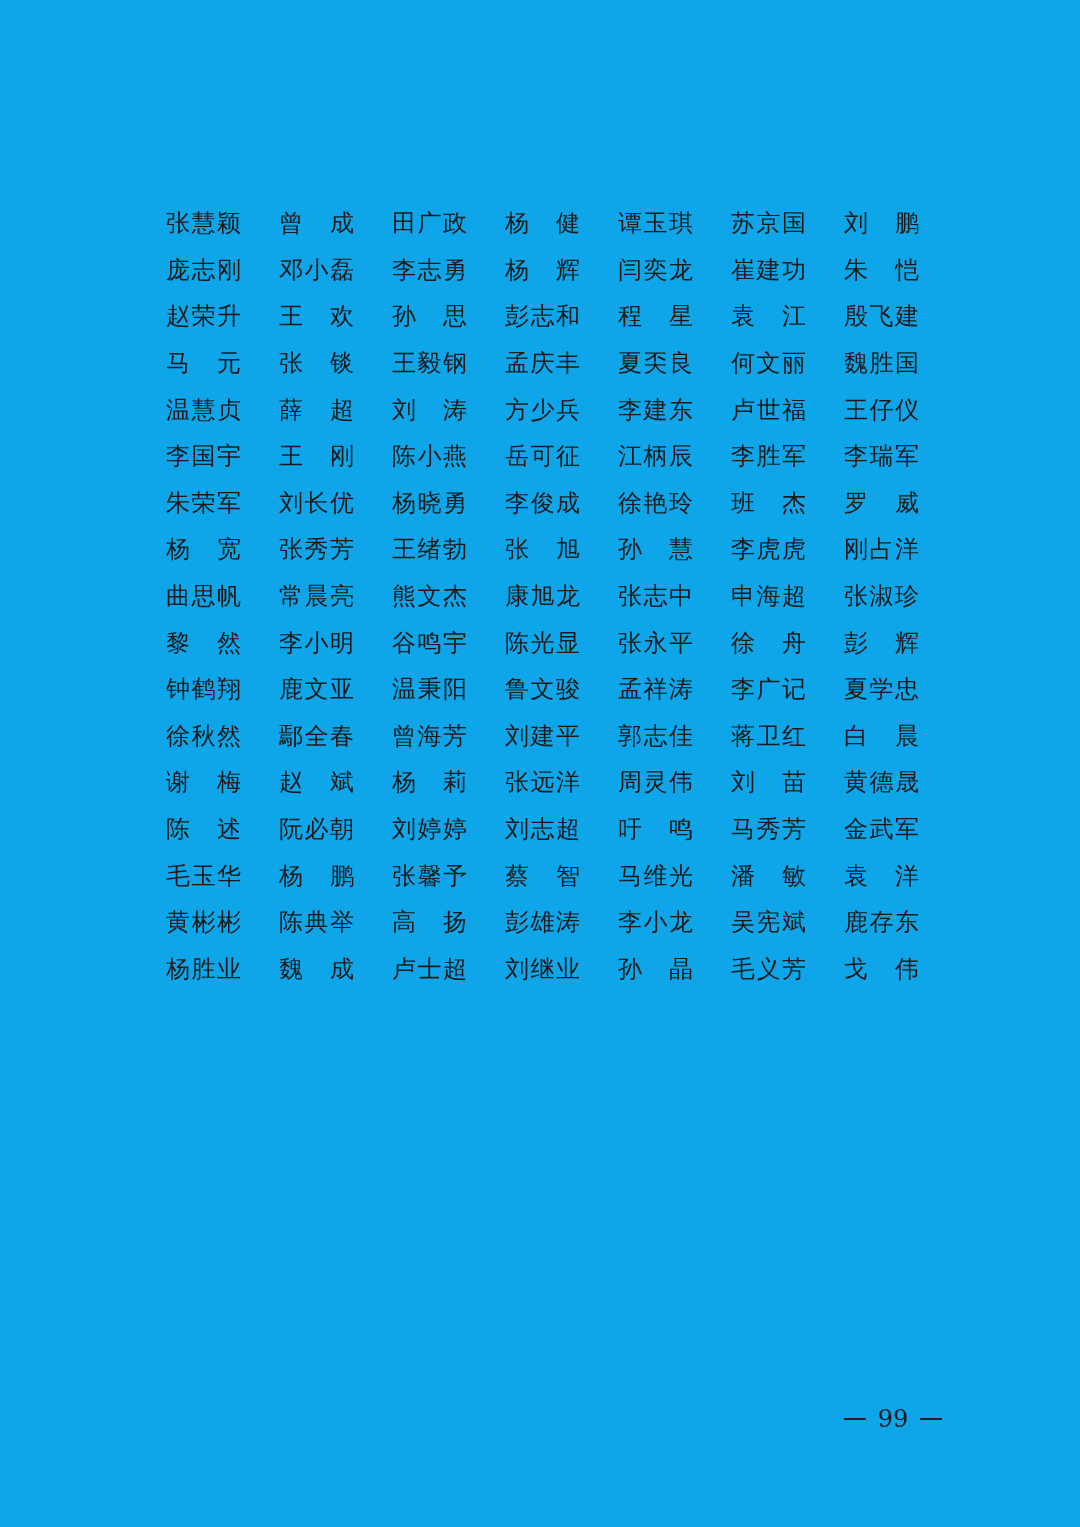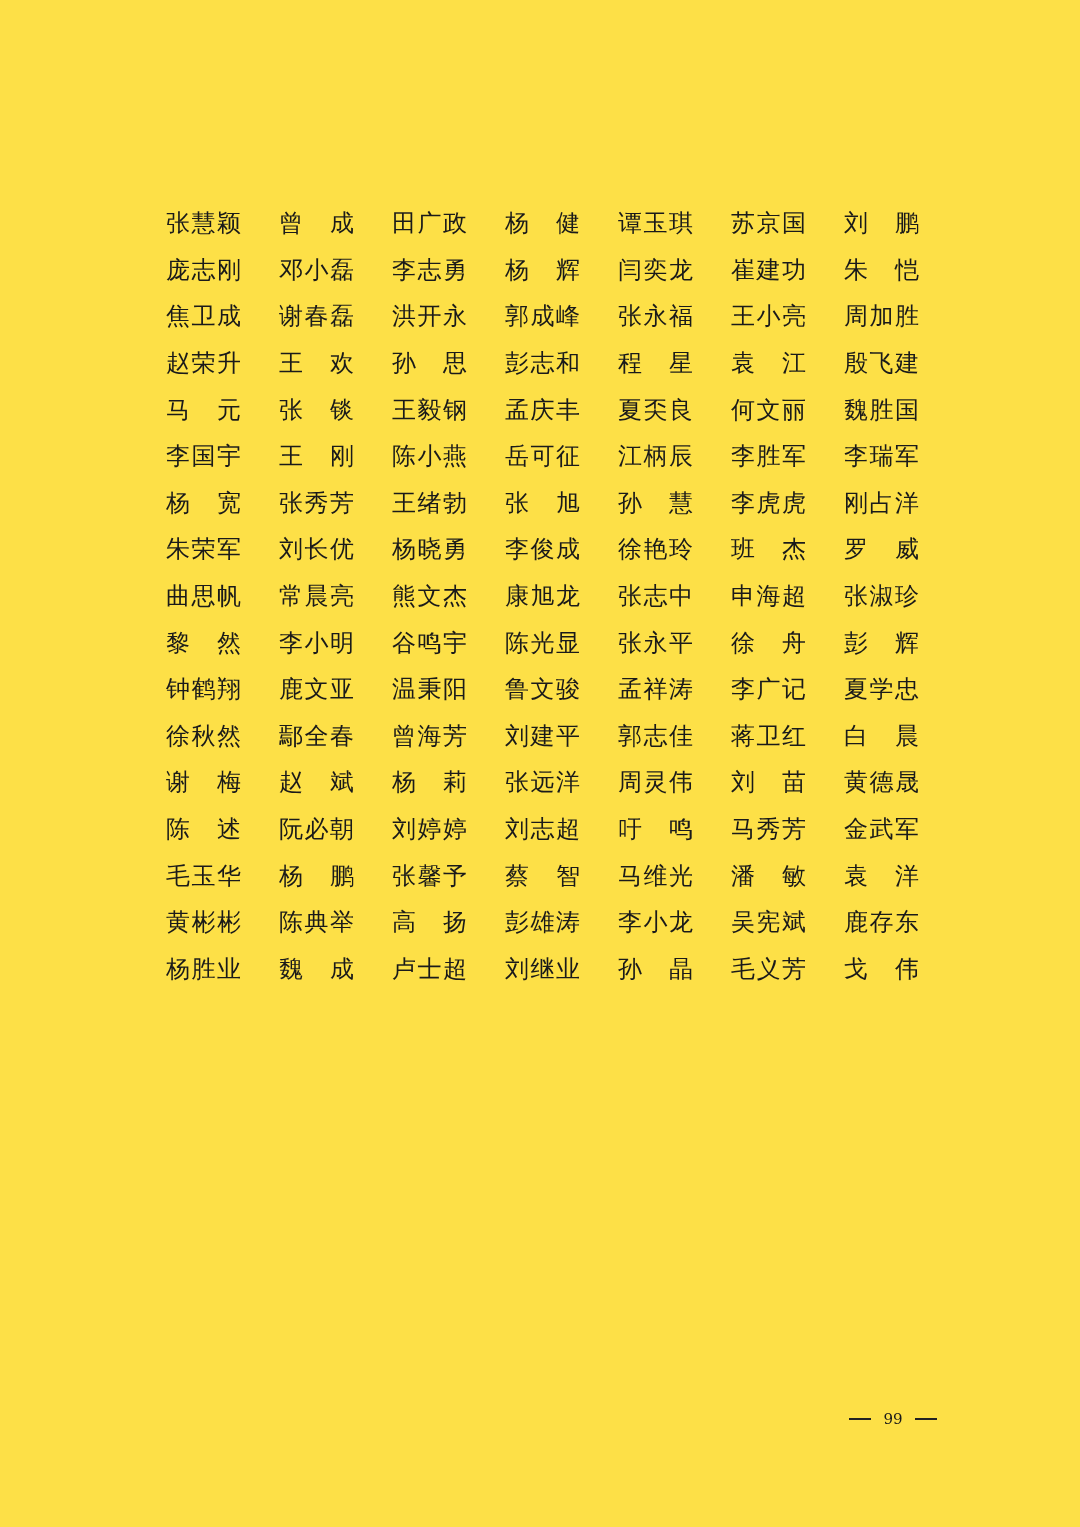--- a/index.html
+++ b/index.html
@@ -13,21 +13,21 @@
     position: relative;
     overflow: hidden;
     font-family: "DejaVu Serif", "Liberation Serif", serif;
     color: #1a1a1a;
   }
   .page {
     position: absolute;
     left: 0; top: 0;
     width: 1080px;
     height: 1527px;
-    background: #fde047;
+    background: #0ea5e9;
   }
   .name-grid {
     position: absolute;
     left: 166px;
     top: 200px;
     width: 760px;
   }
   .name-row {
     display: flex;
     height: 46.6px;
@@ -53,21 +53,21 @@
   .page-number {
     position: absolute;
     left: 838px;
     top: 1403px;
     width: 110px;
     height: 32px;
     display: flex;
     align-items: center;
     justify-content: center;
     gap: 12px;
-    font-size: 15px;
+    font-size: 24px;
     color: #1a1a1a;
   }
   .dash {
     display: inline-block;
     width: 22px;
     height: 1.5px;
     background: #222;
   }
 </style>
 </head>
@@ -116,43 +116,20 @@
         </div>
         <div class="name-cell">
           <span class="name-text">崔建功</span>
         </div>
         <div class="name-cell">
           <span class="name-text">朱　恺</span>
         </div>
       </div>
       <div class="name-row">
         <div class="name-cell">
-          <span class="name-text">焦卫成</span>
-        </div>
-        <div class="name-cell">
-          <span class="name-text">谢春磊</span>
-        </div>
-        <div class="name-cell">
-          <span class="name-text">洪开永</span>
-        </div>
-        <div class="name-cell">
-          <span class="name-text">郭成峰</span>
-        </div>
-        <div class="name-cell">
-          <span class="name-text">张永福</span>
-        </div>
-        <div class="name-cell">
-          <span class="name-text">王小亮</span>
-        </div>
-        <div class="name-cell">
-          <span class="name-text">周加胜</span>
-        </div>
-      </div>
-      <div class="name-row">
-        <div class="name-cell">
           <span class="name-text">赵荣升</span>
         </div>
         <div class="name-cell">
           <span class="name-text">王　欢</span>
         </div>
         <div class="name-cell">
           <span class="name-text">孙　思</span>
         </div>
         <div class="name-cell">
           <span class="name-text">彭志和</span>
@@ -185,20 +162,43 @@
         </div>
         <div class="name-cell">
           <span class="name-text">何文丽</span>
         </div>
         <div class="name-cell">
           <span class="name-text">魏胜国</span>
         </div>
       </div>
       <div class="name-row">
         <div class="name-cell">
+          <span class="name-text">温慧贞</span>
+        </div>
+        <div class="name-cell">
+          <span class="name-text">薛　超</span>
+        </div>
+        <div class="name-cell">
+          <span class="name-text">刘　涛</span>
+        </div>
+        <div class="name-cell">
+          <span class="name-text">方少兵</span>
+        </div>
+        <div class="name-cell">
+          <span class="name-text">李建东</span>
+        </div>
+        <div class="name-cell">
+          <span class="name-text">卢世福</span>
+        </div>
+        <div class="name-cell">
+          <span class="name-text">王仔仪</span>
+        </div>
+      </div>
+      <div class="name-row">
+        <div class="name-cell">
           <span class="name-text">李国宇</span>
         </div>
         <div class="name-cell">
           <span class="name-text">王　刚</span>
         </div>
         <div class="name-cell">
           <span class="name-text">陈小燕</span>
         </div>
         <div class="name-cell">
           <span class="name-text">岳可征</span>
@@ -208,62 +208,62 @@
         </div>
         <div class="name-cell">
           <span class="name-text">李胜军</span>
         </div>
         <div class="name-cell">
           <span class="name-text">李瑞军</span>
         </div>
       </div>
       <div class="name-row">
         <div class="name-cell">
+          <span class="name-text">朱荣军</span>
+        </div>
+        <div class="name-cell">
+          <span class="name-text">刘长优</span>
+        </div>
+        <div class="name-cell">
+          <span class="name-text">杨晓勇</span>
+        </div>
+        <div class="name-cell">
+          <span class="name-text">李俊成</span>
+        </div>
+        <div class="name-cell">
+          <span class="name-text">徐艳玲</span>
+        </div>
+        <div class="name-cell">
+          <span class="name-text">班　杰</span>
+        </div>
+        <div class="name-cell">
+          <span class="name-text">罗　威</span>
+        </div>
+      </div>
+      <div class="name-row">
+        <div class="name-cell">
           <span class="name-text">杨　宽</span>
         </div>
         <div class="name-cell">
           <span class="name-text">张秀芳</span>
         </div>
         <div class="name-cell">
           <span class="name-text">王绪勃</span>
         </div>
         <div class="name-cell">
           <span class="name-text">张　旭</span>
         </div>
         <div class="name-cell">
           <span class="name-text">孙　慧</span>
         </div>
         <div class="name-cell">
           <span class="name-text">李虎虎</span>
         </div>
         <div class="name-cell">
           <span class="name-text">刚占洋</span>
-        </div>
-      </div>
-      <div class="name-row">
-        <div class="name-cell">
-          <span class="name-text">朱荣军</span>
-        </div>
-        <div class="name-cell">
-          <span class="name-text">刘长优</span>
-        </div>
-        <div class="name-cell">
-          <span class="name-text">杨晓勇</span>
-        </div>
-        <div class="name-cell">
-          <span class="name-text">李俊成</span>
-        </div>
-        <div class="name-cell">
-          <span class="name-text">徐艳玲</span>
-        </div>
-        <div class="name-cell">
-          <span class="name-text">班　杰</span>
-        </div>
-        <div class="name-cell">
-          <span class="name-text">罗　威</span>
         </div>
       </div>
       <div class="name-row">
         <div class="name-cell">
           <span class="name-text">曲思帆</span>
         </div>
         <div class="name-cell">
           <span class="name-text">常晨亮</span>
         </div>
         <div class="name-cell">

